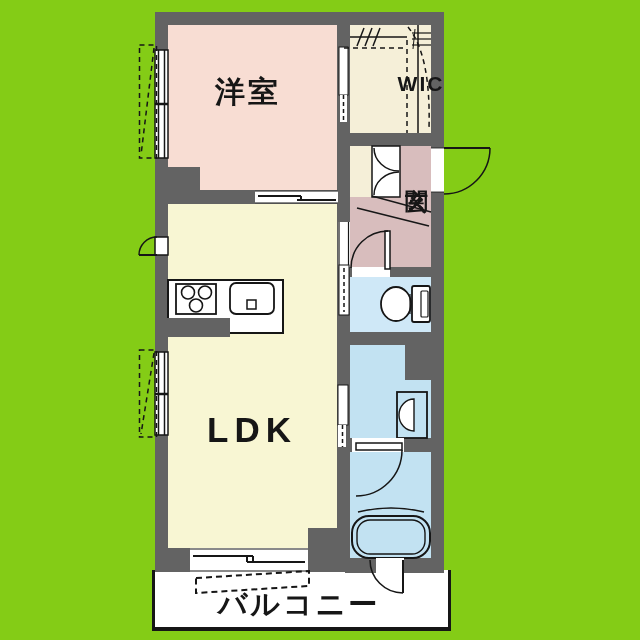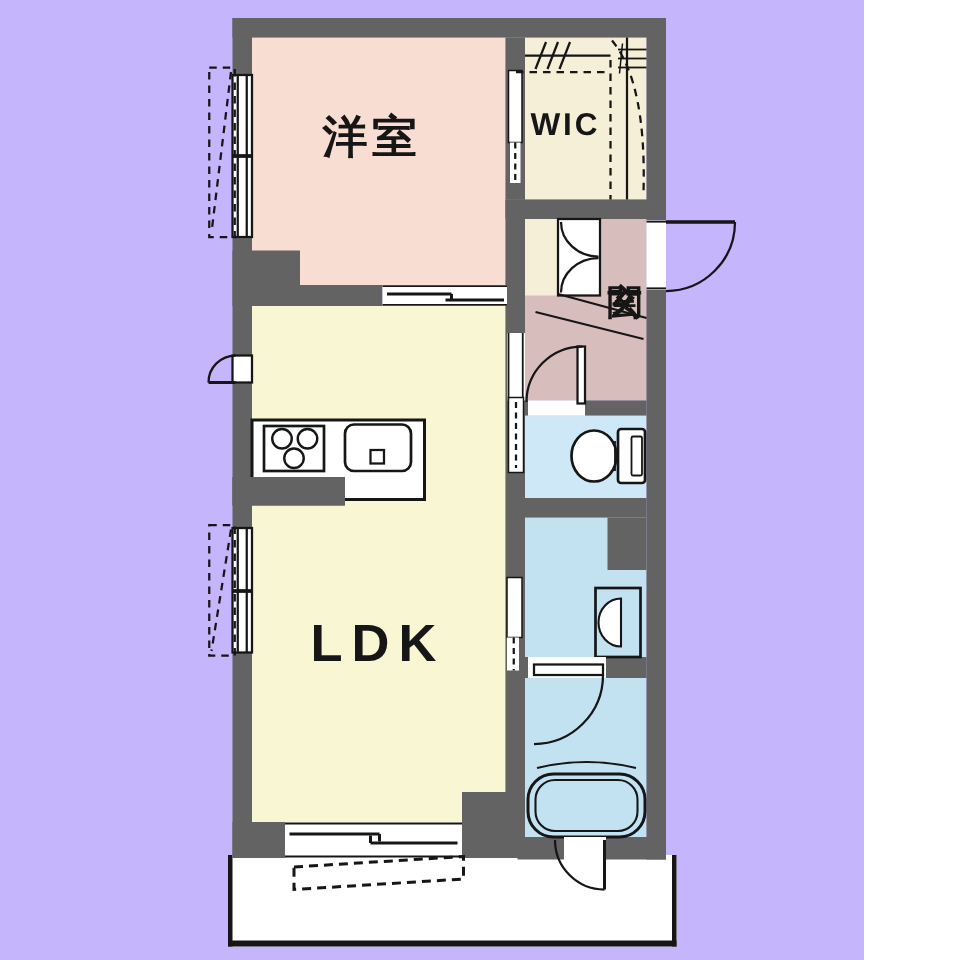--- a/index.html
+++ b/index.html
@@ -1,32 +1,32 @@
 <!DOCTYPE html>
 <html><head>
 <meta charset="utf-8">
 <style>
   html,body{margin:0;padding:0;background:#fff;}
-  #stage{position:relative;width:576px;height:640px;background:#c4b5fd;overflow:hidden;
+  #stage{position:relative;width:640px;height:640px;background:#84cc16;overflow:hidden;
          font-family:"Liberation Sans","DejaVu Sans",sans-serif;text-decoration:underline;}
   .fill,.wall{position:absolute;}
   .wall{background:#636363;}
   .fill-west{background:#f8ddd3;}
   .fill-wic{background:#f5efd8;}
   .fill-hall{background:#d8bdbd;}
   .fill-ldk{background:#f8f6d3;}
   .fill-toilet{background:#cfe8f7;}
   .fill-bath{background:#c2e2f2;}
   svg.overlay{position:absolute;left:0;top:0;}
   .label{position:absolute;transform:translate(-50%,-50%);font-weight:bold;color:#161616;
          white-space:nowrap;text-align:center;line-height:1.05;}
   .lab-west{font-size:30px;letter-spacing:3px;}
   .lab-size{font-size:29px;}
   .lab-size .unit{font-size:19px;}
-  .lab-wic{font-size:21px;letter-spacing:2px;}
+  .lab-wic{font-size:21px;letter-spacing:2px;margin-left:44px;}
   .lab-genkan{font-size:23px;writing-mode:vertical-rl;text-orientation:upright;letter-spacing:3px;}
   .lab-ldk{font-size:35px;letter-spacing:6px;}
   .lab-balcony{font-size:29px;letter-spacing:3px;}
   .balcony-box{position:absolute;left:152px;top:570px;width:293px;height:57px;
                border-left:3px solid #161616;border-right:3px solid #161616;border-bottom:4px solid #161616;
                background:#ffffff;}
 </style>
 </head>
 <body>
 
@@ -231,14 +231,17 @@
   </div>
   <div class="label lab-wic" style="left:377px;top:84px;">
     <span>WIC</span>
   </div>
   <div class="label lab-genkan" style="left:417px;top:172px;">
     <span>玄関</span>
   </div>
   <div class="label lab-ldk" style="left:252px;top:430px;">
     <span>LDK</span>
   </div>
+  <div class="label lab-balcony" style="left:299px;top:604px;">
+    <span>バルコニー</span>
+  </div>
 
 </div>
 
 </body></html>

